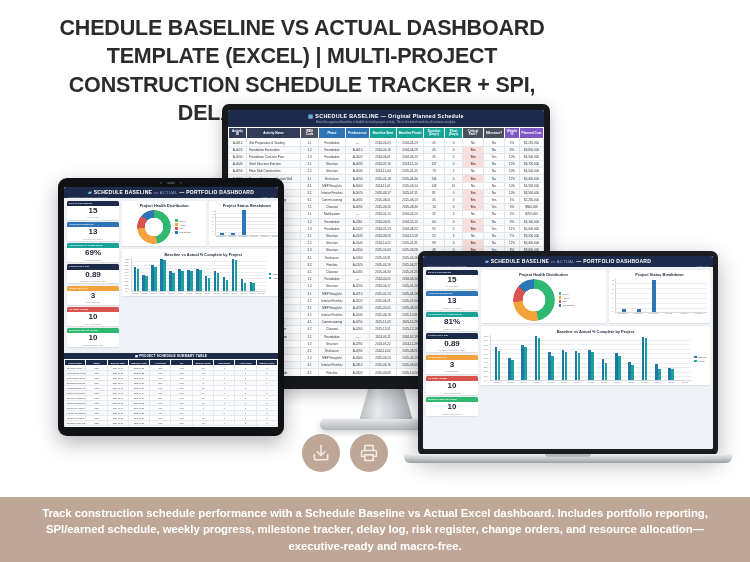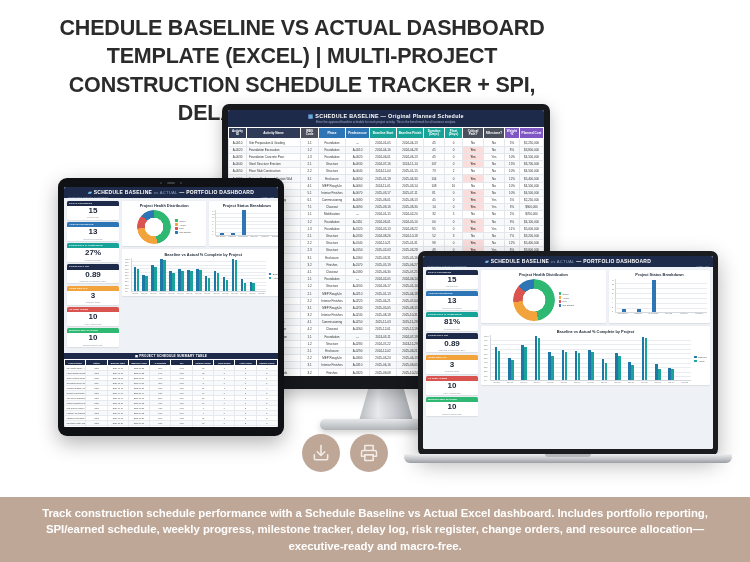--- a/index.html
+++ b/index.html
@@ -755,21 +755,21 @@
                 <div class="kv">15</div>
                 <div class="kc">Portfolio size</div>
               </div>
               <div class="kpi">
                 <div class="kl" style="background: rgb(46, 117, 182);">ACTIVE PROJECTS</div>
                 <div class="kv">13</div>
                 <div class="kc">Currently in progress</div>
               </div>
               <div class="kpi">
                 <div class="kl" style="background: rgb(23, 163, 152);">PORTFOLIO % COMPLETE</div>
-                <div class="kv">27%</div>
+                <div class="kv">69%</div>
                 <div class="kc">Weighted average</div>
               </div>
               <div class="kpi">
                 <div class="kl" style="background: rgb(30, 42, 74);">PORTFOLIO SPI</div>
                 <div class="kv">0.89</div>
                 <div class="kc">Schedule Performance Index</div>
               </div>
               <div class="kpi">
                 <div class="kl" style="background: rgb(242, 163, 60);">OPEN DELAYS</div>
                 <div class="kv">3</div>

